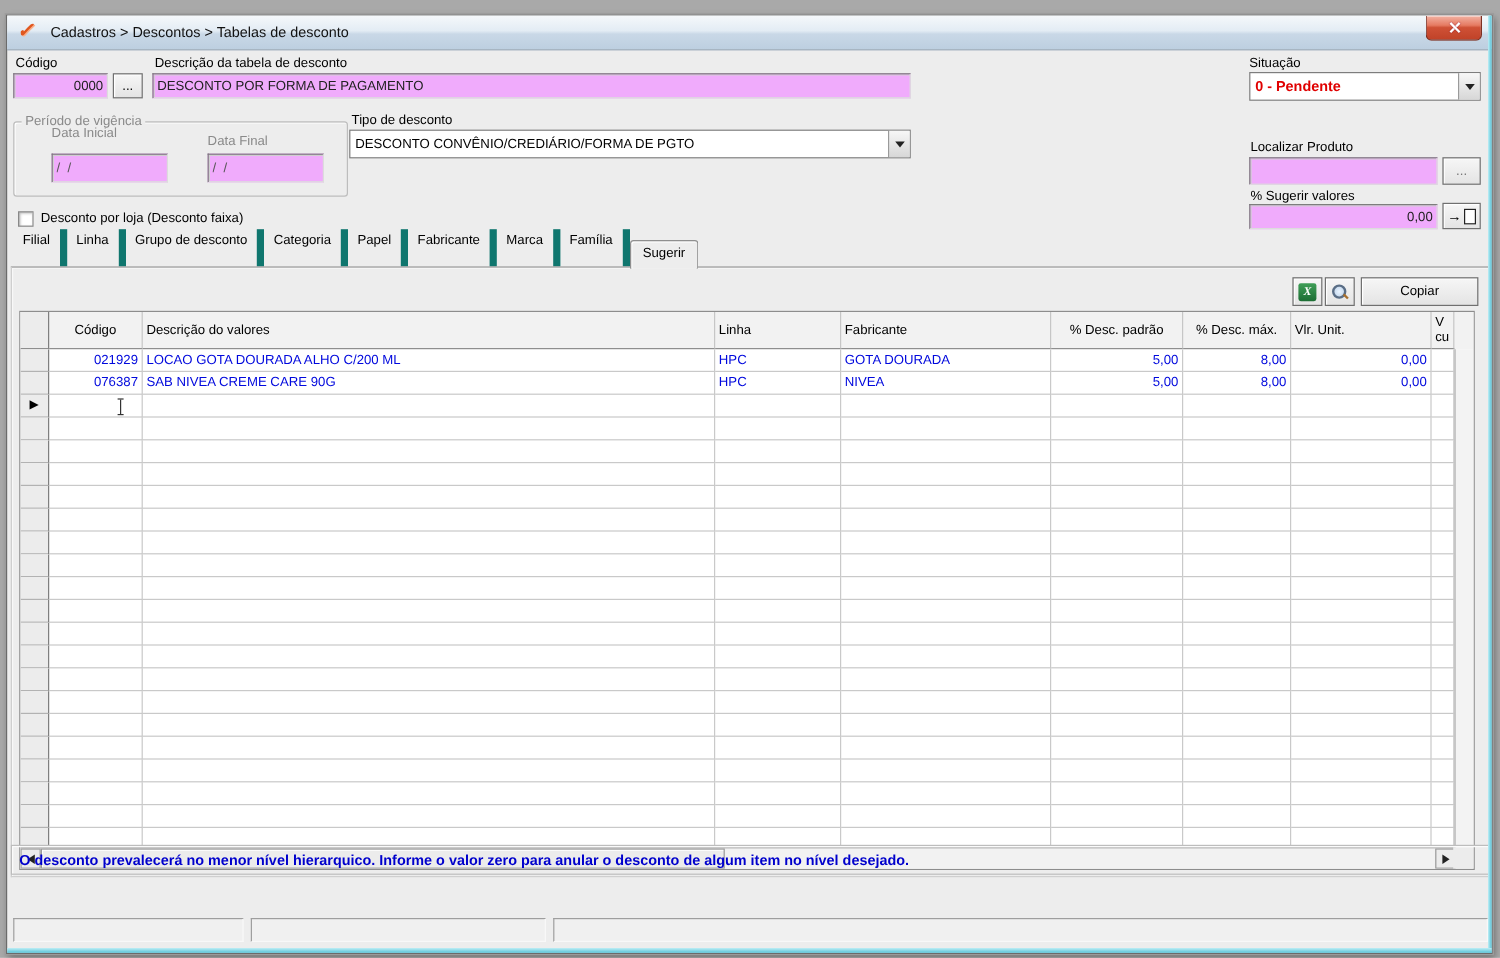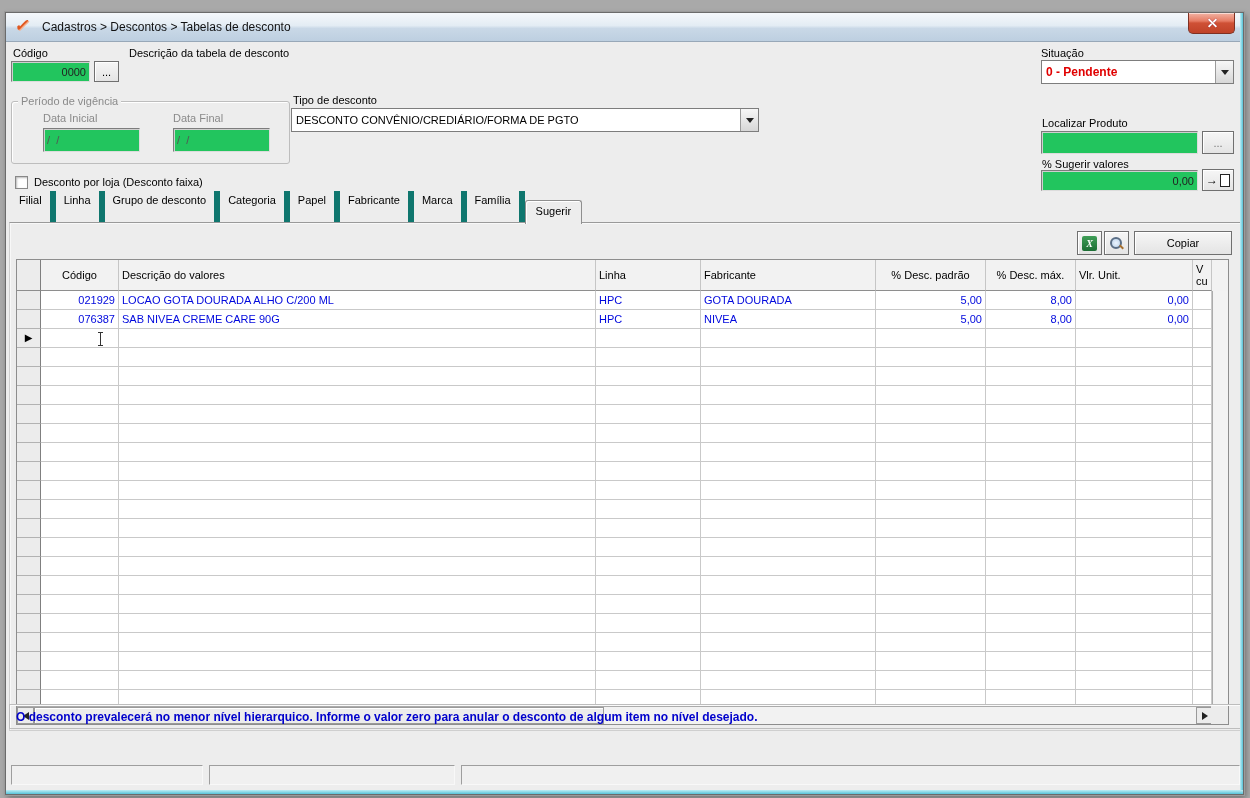--- a/index.html
+++ b/index.html
@@ -19,21 +19,21 @@
   .close-btn{position:absolute;right:8px;top:0;width:45px;height:20px;border:1px solid #7e3022;border-top:none;
     border-radius:0 0 5px 5px;background:linear-gradient(#f2b3a4,#e67b63 40%,#cf5136 50%,#c04228);
     box-shadow:inset 0 1px 0 rgba(255,255,255,.55);cursor:default;}
   .close-x{position:absolute;left:50%;top:50%;width:9px;height:9px;transform:translate(-50%,-50%);}
   .close-x::before,.close-x::after{content:'';position:absolute;left:4px;top:-1px;width:2px;height:11px;background:#fff;
     box-shadow:0 0 1px #802;}
   .close-x::before{transform:rotate(45deg);}  .close-x::after{transform:rotate(-45deg);}
   
   .lbl{position:absolute;white-space:nowrap;}
   .lbl.gray{color:#8a8a8a;}
-  .edit{position:absolute;background:#22c55e;border:1px solid #7d7d7d;border-right-color:#dcdcdc;border-bottom-color:#dcdcdc;
+  .edit{position:absolute;background:#f0abfc;border:1px solid #7d7d7d;border-right-color:#dcdcdc;border-bottom-color:#dcdcdc;
     box-shadow:inset 1px 1px 0 #cfcfcf;font:11px "Liberation Sans",sans-serif;padding:0 3px;box-sizing:border-box;outline:none;color:#222;}
   .edit.right{text-align:right;}
   .btn{position:absolute;background:linear-gradient(#f6f6f6,#e4e4e4);border:1px solid #707070;
     box-shadow:inset 1px 1px 0 #fff;display:flex;align-items:center;justify-content:center;
     font:11px "Liberation Sans",sans-serif;box-sizing:border-box;cursor:default;}
   .combo{position:absolute;background:#fff;border:1px solid #7d7d7d;box-sizing:border-box;display:flex;}
   .combo .cval{flex:1;display:flex;align-items:center;padding:0 4px;overflow:hidden;white-space:nowrap;}
   .combo .carrow{width:17px;border-left:1px solid #9a9a9a;background:linear-gradient(#f7f7f7,#d7d7d7);
     display:flex;align-items:center;justify-content:center;}
   .tri-down{width:0;height:0;border-left:4px solid transparent;border-right:4px solid transparent;border-top:5px solid #222;}
@@ -106,33 +106,34 @@
     <div class="close-btn">
         <div class="close-x"></div>
       </div>
   </div>
 
   <div class="lbl abs" style="left:7px;top:34px;">Código</div>
   <input class="edit right" style="left: 5px; top: 48px; width: 79px; height: 21px;" value="0000">
   <div class="btn" style="left:88px;top:48px;width:25px;height:21px;">...</div>
 
   <div class="lbl abs" style="left:123px;top:34px;">Descrição da tabela de desconto</div>
+  <input class="edit" style="left: 121px; top: 48px; width: 632px; height: 21px;" value="DESCONTO POR FORMA DE PAGAMENTO">
 
   <div class="lbl abs" style="left:1035px;top:34px;">Situação</div>
   <div class="combo" style="left:1035px;top:47px;width:193px;height:24px;">
     <div class="cval sit-val">0 - Pendente</div>
     <div class="carrow">
         <div class="tri-down"></div>
       </div>
   </div>
 
   <div class="groupbox" style="left:5px;top:88px;width:277px;height:61px;">
     <div class="legend">Período de vigência</div>
   </div>
-  <div class="lbl gray abs" style="left:37px;top:99px;">Data Inicial</div>
+  <div class="lbl gray abs" style="left:37px;top:92px;">Data Inicial</div>
   <div class="lbl gray abs" style="left:167px;top:99px;">Data Final</div>
   <input class="edit" style="left: 37px; top: 115px; width: 97px; height: 24px; color: rgb(85, 85, 85);" value="/  /">
   <input class="edit" style="left: 167px; top: 115px; width: 97px; height: 24px; color: rgb(85, 85, 85);" value="/  /">
 
   <div class="lbl abs" style="left:287px;top:81px;">Tipo de desconto</div>
   <div class="combo" style="left:285px;top:95px;width:468px;height:24px;">
     <div class="cval">DESCONTO CONVÊNIO/CREDIÁRIO/FORMA DE PGTO</div>
     <div class="carrow">
         <div class="tri-down"></div>
       </div>

